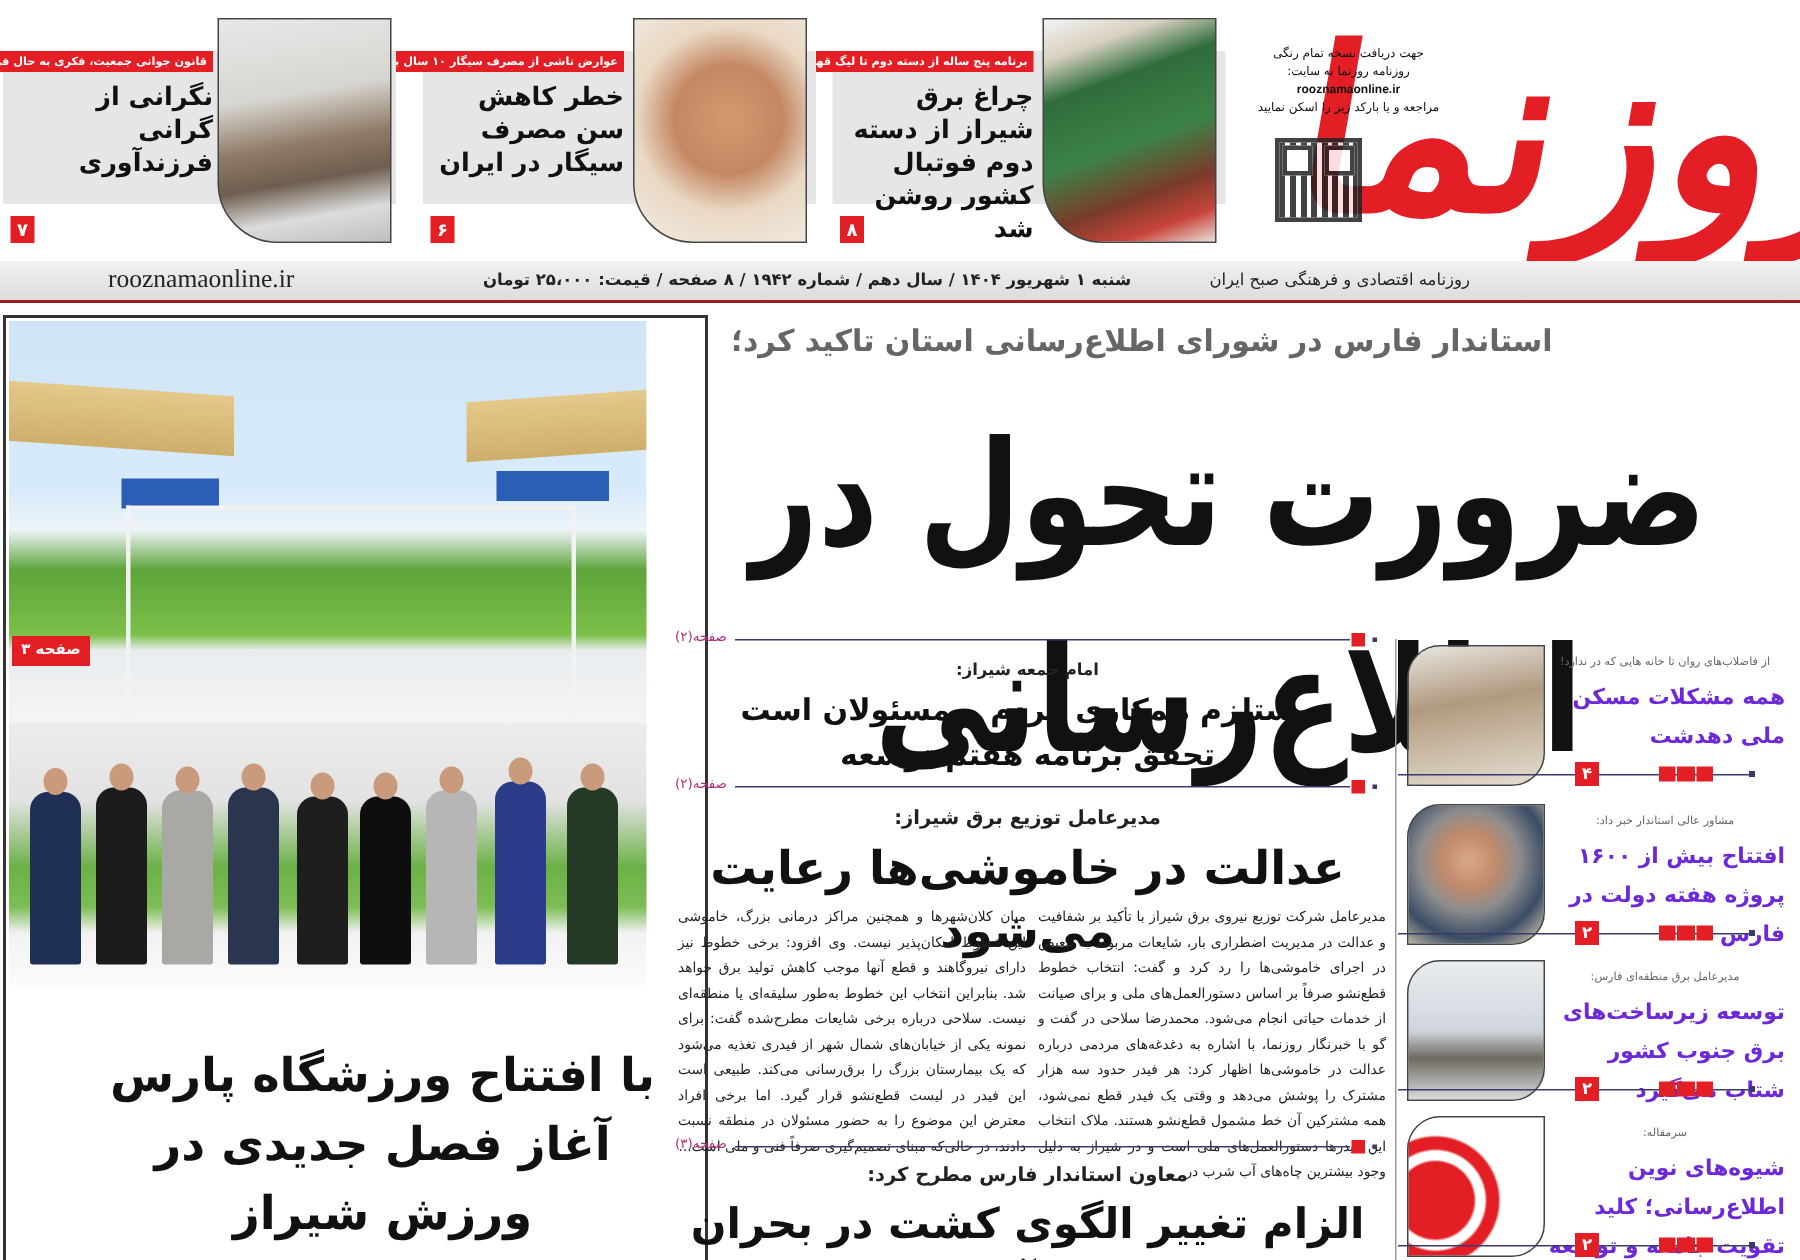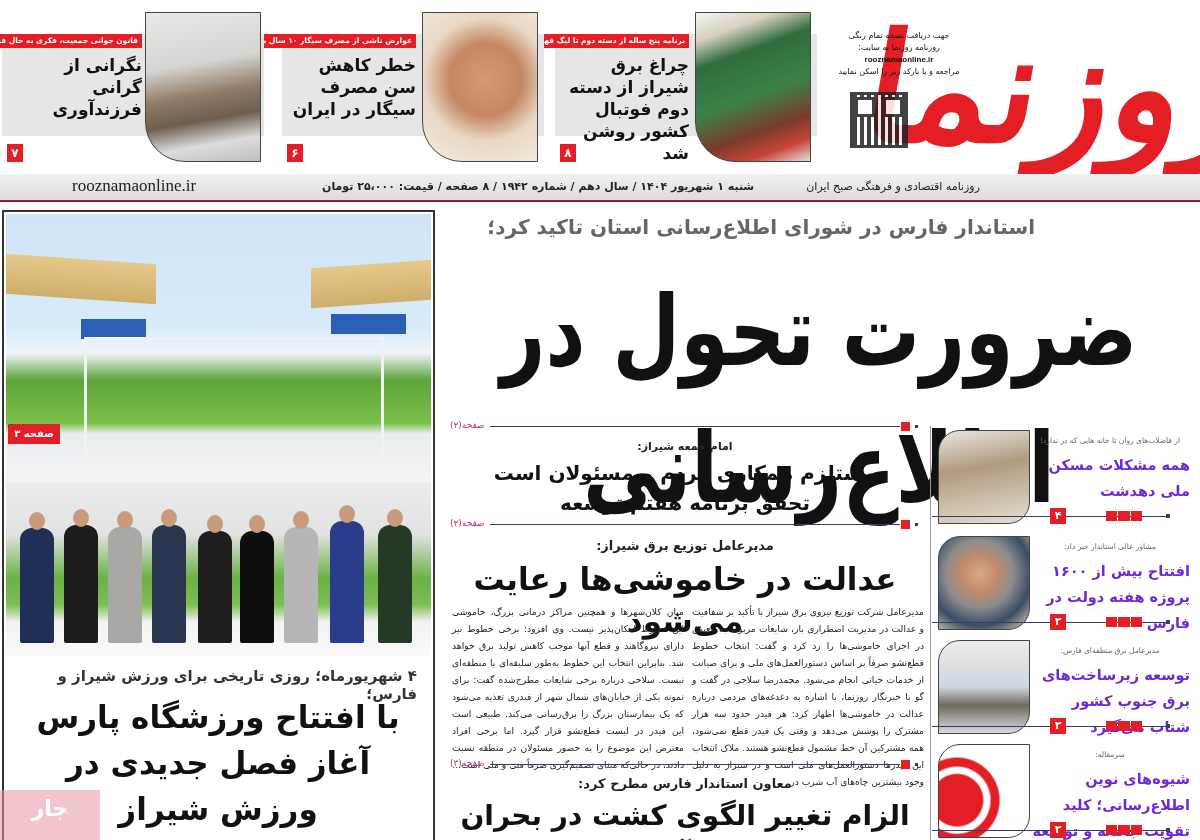--- a/index.html
+++ b/index.html
@@ -22,21 +22,21 @@
   .teaser .tag{position:absolute;top:22px;height:14px;background:#e31e24;color:#fff;font-size:7.5px;line-height:14px;padding:0 4px;white-space:nowrap;font-weight:bold}
   .teaser .title{position:absolute;top:42px;font-size:17px;font-weight:bold;line-height:22px;text-align:right;color:#111}
   .teaser .num{position:absolute;top:132px;width:16px;height:18px;background:#e31e24;color:#fff;font-size:12px;font-weight:bold;text-align:center;line-height:18px}
 
   .strip{position:absolute;left:0;top:174px;width:1200px;height:28px;background:linear-gradient(#f1f1f3,#dcdcdf);border-bottom:2px solid #9e1b1e}
   .strip .tagline{position:absolute;right:220px;top:6px;font-size:11px;color:#222}
   .strip .issue{position:absolute;left:322px;top:6px;font-size:11px;color:#222;font-weight:bold}
   .strip .site{position:absolute;left:72px;top:2px;font-size:17px;font-family:"Liberation Serif",serif;color:#222;direction:ltr}
 
   
-  .leftcol{position:absolute;left:2px;top:210px;width:433px;height:630px;border:2px solid #333;border-bottom:none;background:#fff}
+  .leftcol{position:absolute;left:2px;top:210px;width:470px;height:630px;border:2px solid #333;border-bottom:none;background:#fff}
   .stadium{position:absolute;left:2px;top:2px;width:425px;height:268px;overflow:hidden;background:linear-gradient(#cfe4f6 0%,#d8ebfa 42%,#eef4f8 52%,#5da43a 62%,#7cc04a 78%,#e9edf0 82%,#f4f4f4 100%)}
   .stand{position:absolute;height:40px;background:linear-gradient(#e5c98b,#cfae6a);}
   .stand.l{left:0;top:45px;width:150px;transform:skewY(4deg)}
   .stand.r{right:0;top:50px;width:120px;transform:skewY(-4deg)}
   .seats{position:absolute;height:20px;background:#2b5fb5}
   .seats.l{left:75px;top:105px;width:65px}
   .seats.r{right:25px;top:100px;width:75px}
   .goal{position:absolute;left:78px;top:123px;width:300px;height:140px;border:3px solid #f2f2f2;border-bottom:none}
   .pageflag{position:absolute;left:2px;top:210px;width:52px;height:20px;background:#e31e24;color:#fff;font-size:10px;line-height:20px;text-align:center;font-weight:bold}
   .people{position:absolute;left:2px;top:270px;width:425px;height:175px;overflow:hidden;background:linear-gradient(#ececec 0%,#e2e2e2 30%,#6bb146 55%,#7dbd55 70%,#f2f2f2 80%,#fbfbfb 100%)}
@@ -149,27 +149,25 @@
       <div class="person" style="left:278px;height:116px;background:#b6b6b6">
           <div class="head"></div>
         </div>
       <div class="person" style="left:324px;height:122px;background:#2a3c8a">
           <div class="head"></div>
         </div>
       <div class="person" style="left:372px;height:118px;background:#253a26">
           <div class="head"></div>
         </div>
     </div>
-    <div class="caption-kicker">۴ شهریورماه؛ روزی تاریخی برای ورزش شیراز و فارس؛</div>
     <div class="caption-title">
       <div>با افتتاح ورزشگاه پارس</div>
       <div>آغاز فصل جدیدی در ورزش شیراز</div>
     </div>
   </div>
-  <div class="watermark">جار</div>
 
   <div class="lead-kicker">استاندار فارس در شورای اطلاع‌رسانی استان تاکید کرد؛</div>
   <div class="lead-title">ضرورت تحول در اطلاع‌رسانی</div>
 
   <div class="storysep" style="top:420px">
     <div class="line"></div>
       <div class="sq"></div>
       <div class="dot"></div>
     <div class="pg">صفحه(۲)</div>
   </div>

